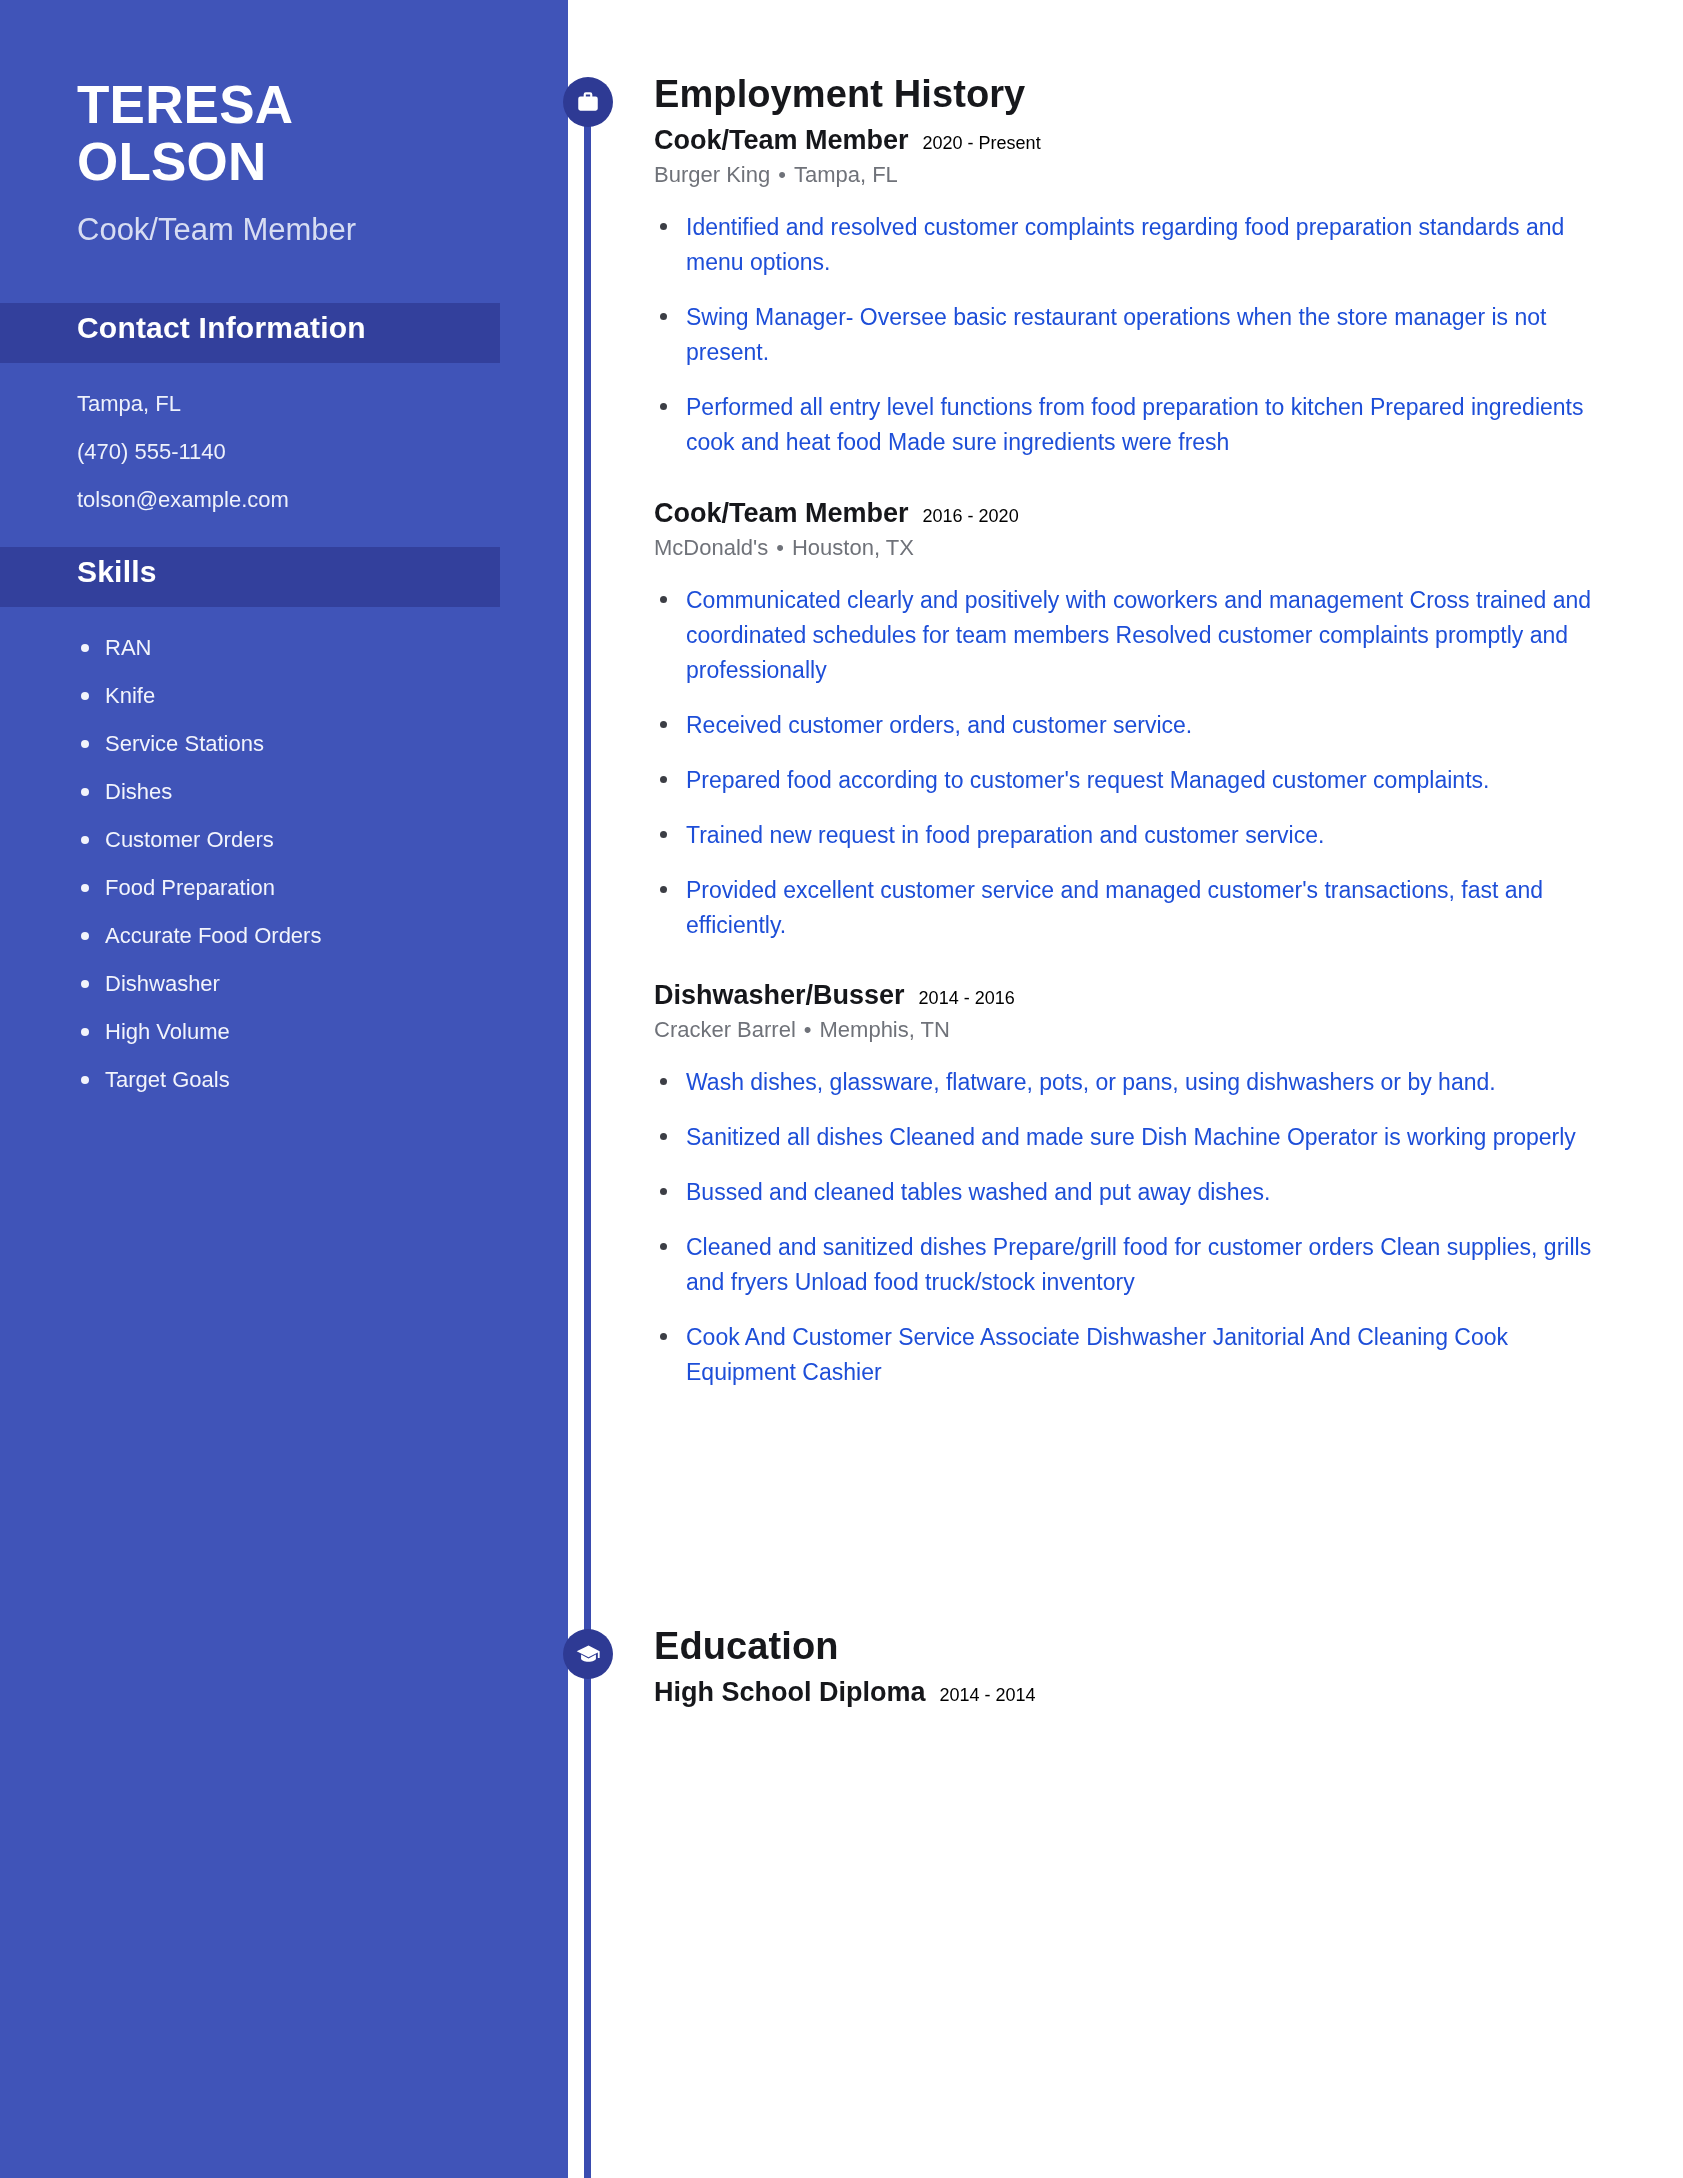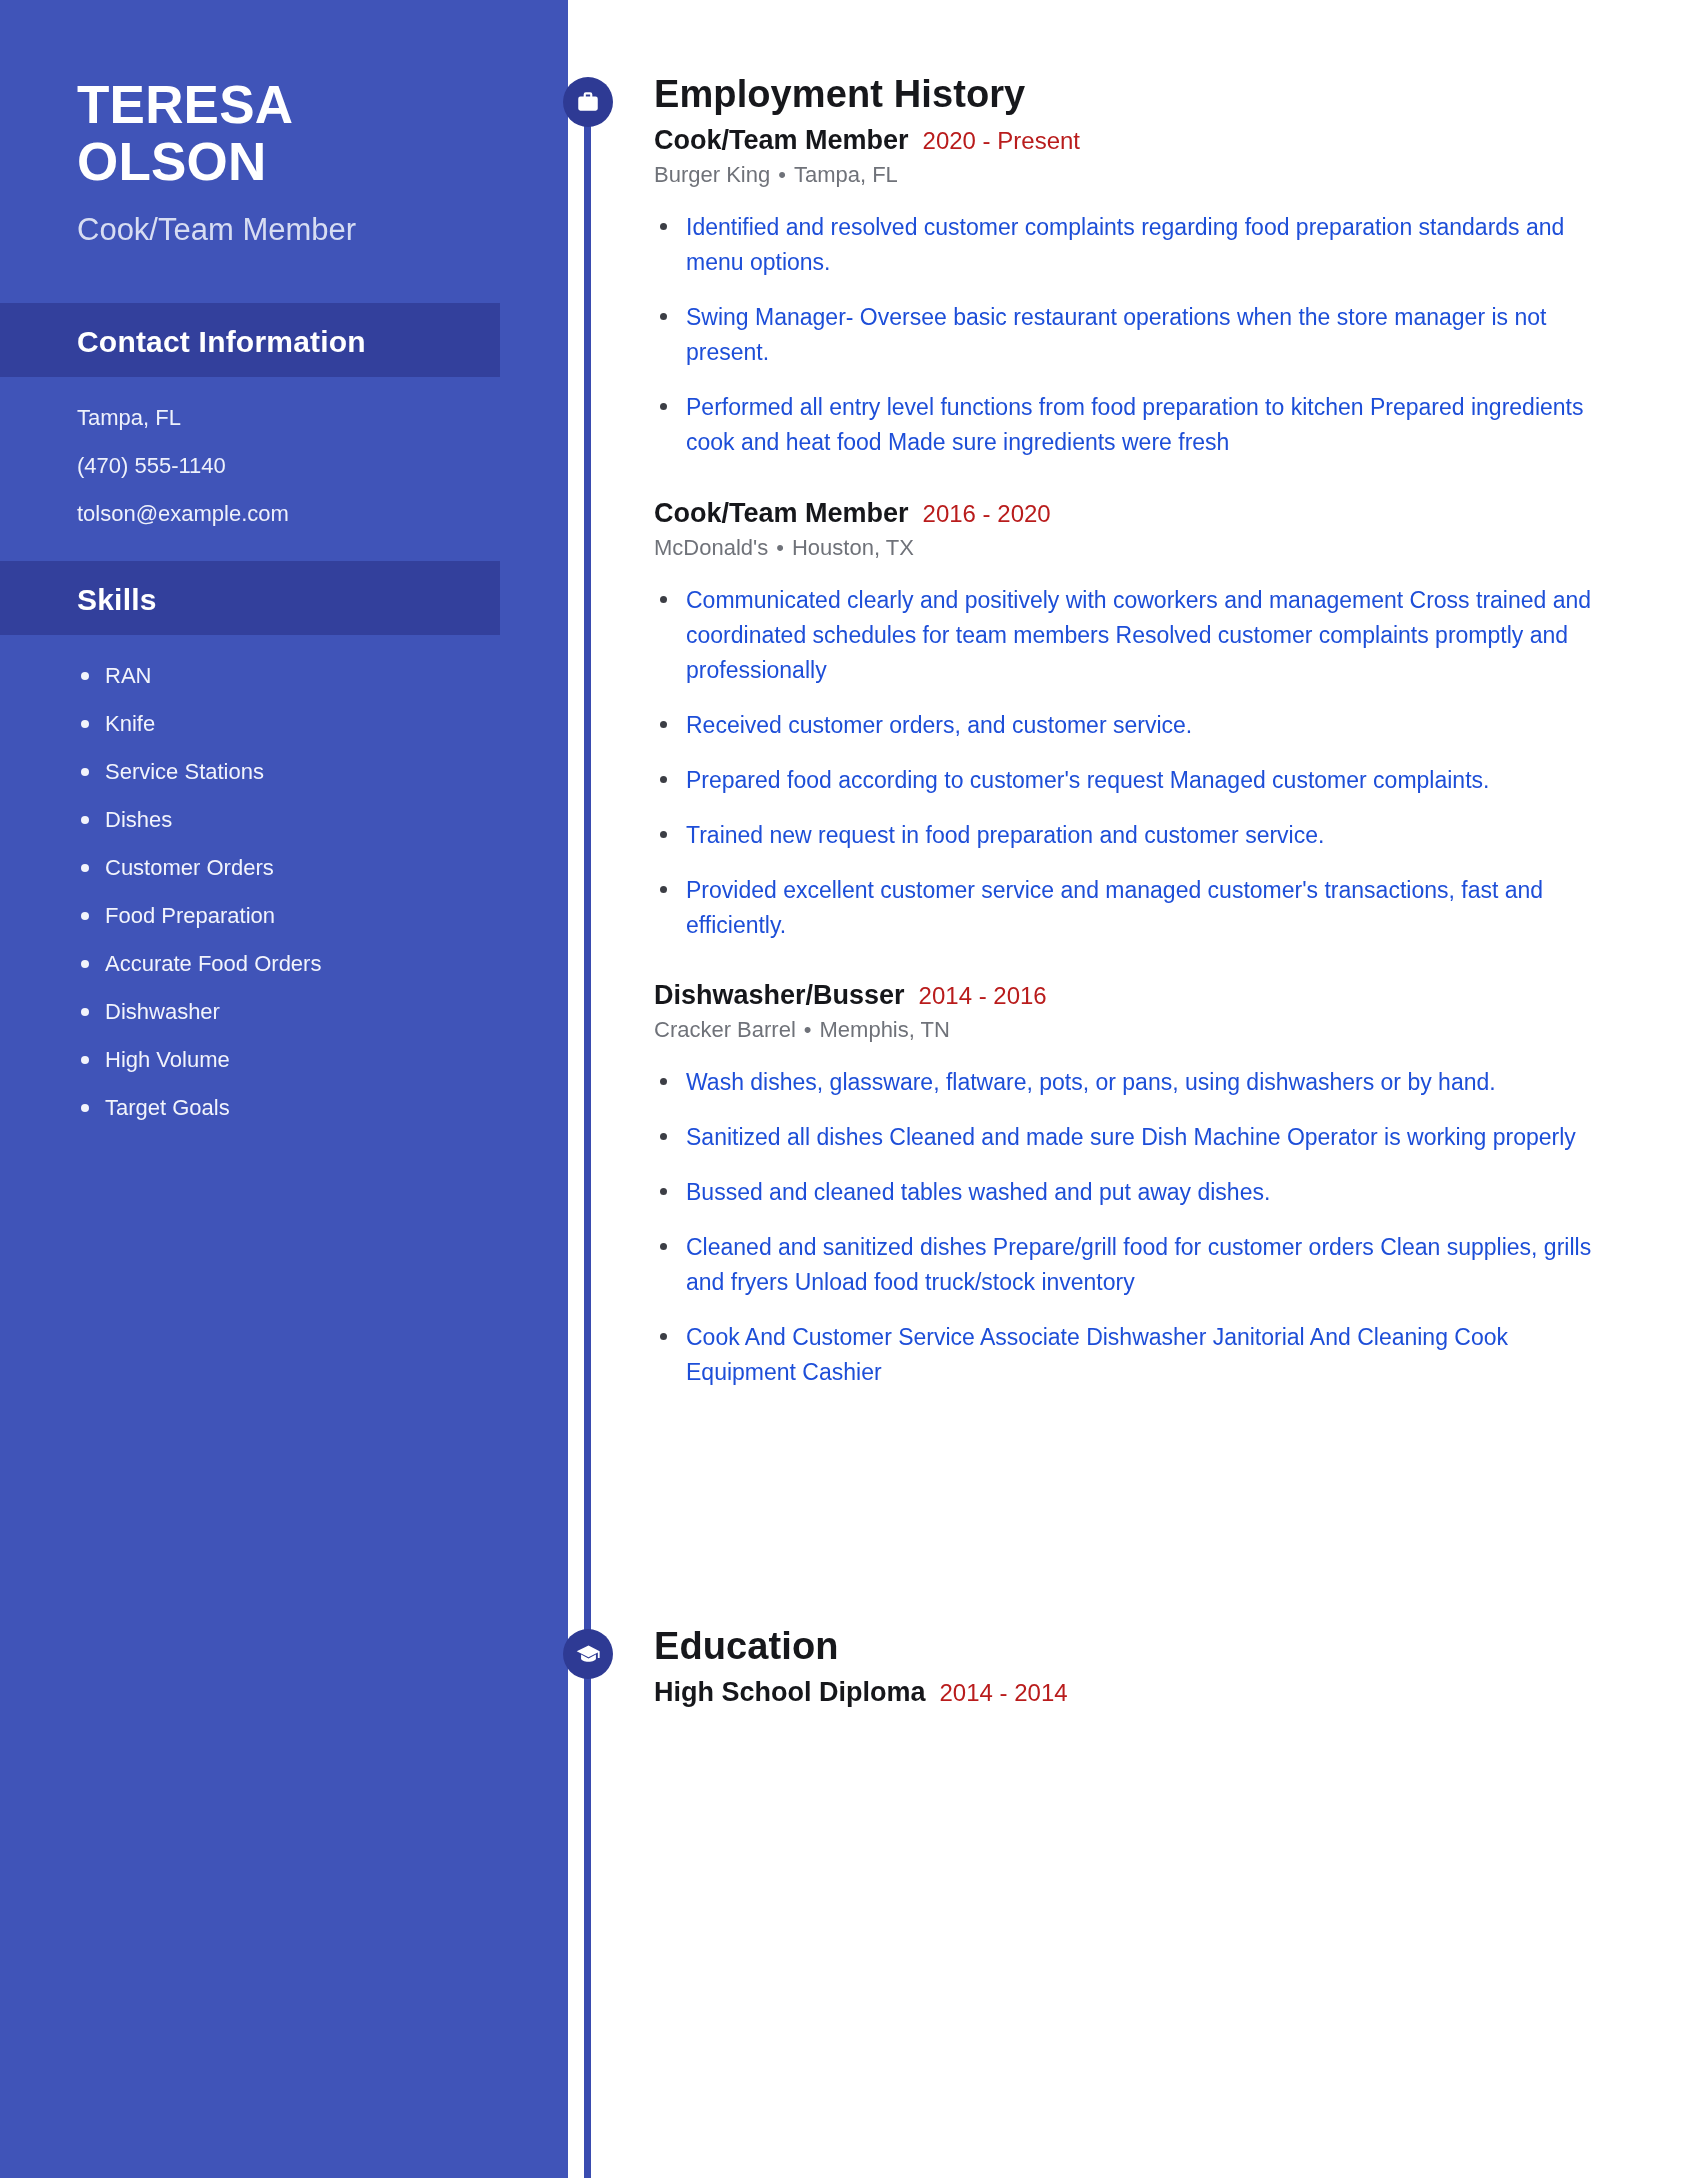--- a/index.html
+++ b/index.html
@@ -38,21 +38,21 @@
     font-size:31px;
     font-weight:400;
     color:#d7ddf2;
     line-height:1.28;
     max-width:327px;
   }
 
   .sec-banner {
     background:#33409c;
     width:500px;
-    padding:22px 0 18px 77px;
+    padding:8px 0 18px 77px;
     margin-top:53px;
   }
   .sec-banner h2 {
     font-size:30px;
     font-weight:bold;
     color:#ffffff;
     letter-spacing:0.2px;
   }
   .sec-body {
     padding:30px 0 0 77px;
@@ -130,23 +130,23 @@
     align-items:baseline;
     gap:14px;
     margin-bottom:6px;
   }
   .entry-role {
     font-size:27px;
     font-weight:bold;
     color:#16171b;
   }
   .entry-dates {
-    font-size:24px;
+    font-size:18px;
     font-weight:400;
-    color:#b91c1c;
+    color:#000000;
   }
   .entry-meta {
     font-size:22px;
     color:#6f7279;
     margin-bottom:22px;
   }
   .entry-meta .dot { padding:0 8px; }
   .bullets { list-style:none; margin:0; padding:0; }
   .bullets li {
     position:relative;

